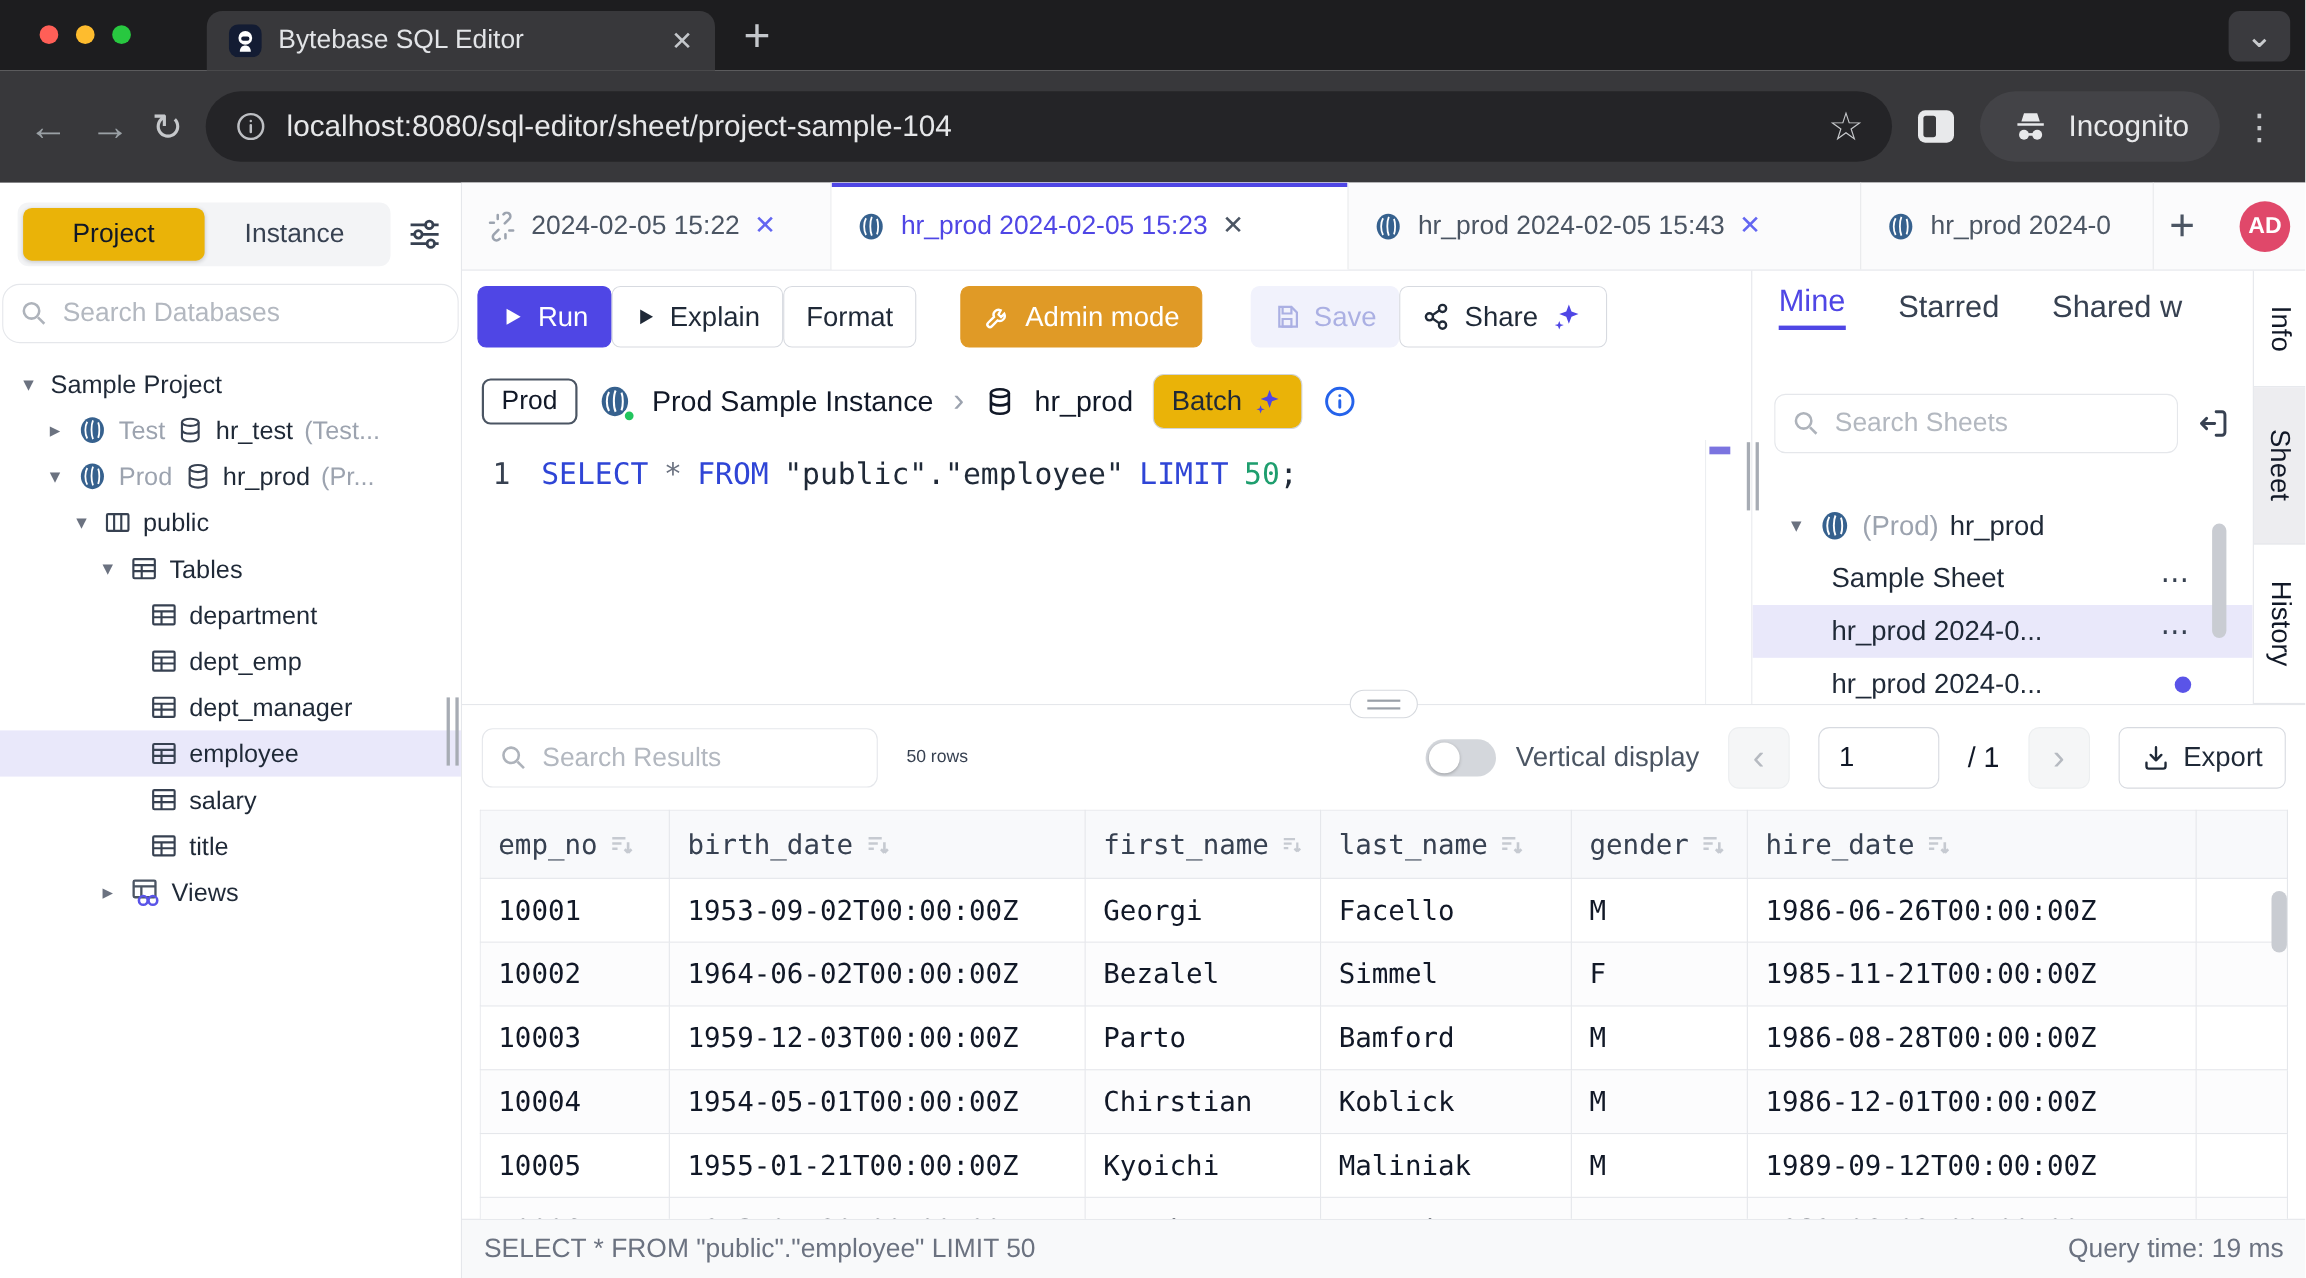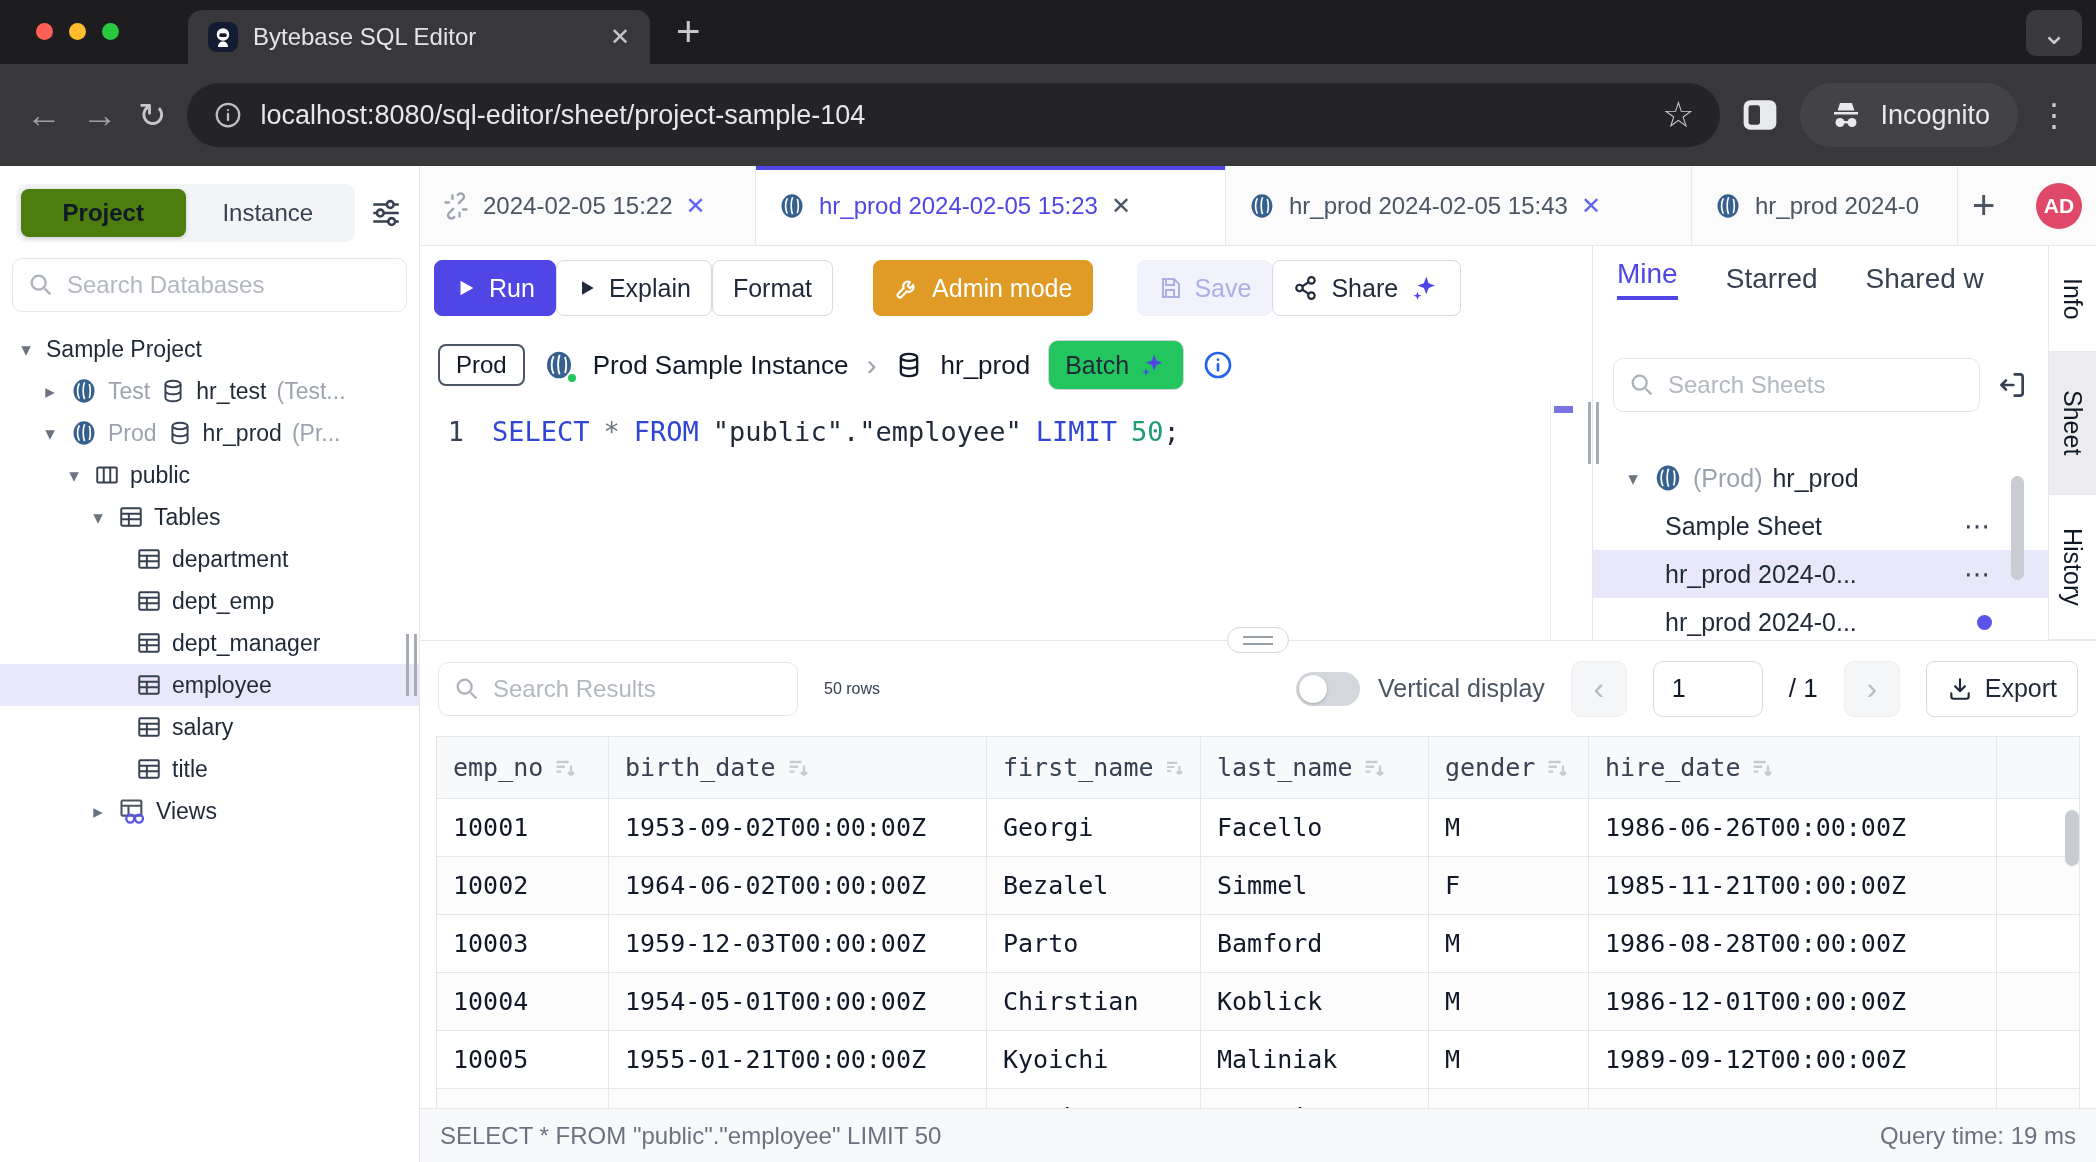--- a/index.html
+++ b/index.html
@@ -30,24 +30,24 @@
 
   
   .app { display:flex; height:996px; }
   .sidebar { width:420px; border-right:1px solid #e5e7eb; position:relative; flex:none; }
   .main { flex:1; display:flex; flex-direction:column; min-width:0; }
 
   
   .segrow { display:flex; align-items:center; padding:18px 16px 12px; gap:14px; }
   .seg { background:#f3f4f6; border-radius:10px; padding:5px; display:flex; flex:1; }
   .segitem { flex:1; text-align:center; padding:10px 0; font-size:24px; color:#374151; border-radius:8px; }
-  .segitem.active { background:#4d7c0f; box-shadow:0 1px 4px rgba(0,0,0,.18); color:#111827; font-weight:700; }
+  .segitem.active { background:#eab308; box-shadow:0 1px 4px rgba(0,0,0,.18); color:#111827; font-weight:400; }
   .sb-search, .sh-search, .rs-search { height:54px; border:1px solid #e5e7eb; border-radius:10px; display:flex;
       align-items:center; padding:0 14px; gap:12px; background:#fff; }
-  .sb-search { margin:4px 12px 16px; }
+  .sb-search { margin:4px 2px 16px;border-radius:16px; }
   .sb-search input, .sh-search input, .rs-search input { border:0; outline:0; font-size:24px; color:#374151;
       width:100%; font-family:"Liberation Sans",sans-serif; background:transparent; }
   ::placeholder { color:#b3b8c0; }
   .tree { font-size:23px; color:#1f2937; }
   .trow { display:flex; align-items:center; height:42px; gap:10px; padding-left:var(--ind,16px); }
   .trow.selected { background:#e9e8fa; }
   .caret { color:#6b7280; font-size:19px; width:20px; text-align:center; flex:none; }
   .dim { color:#9ca3af; }
   .icw { display:inline-flex; flex:none; position:relative; }
   .greendot { position:absolute; right:-3px; bottom:-3px; width:12px; height:12px; border-radius:50%;
@@ -73,21 +73,21 @@
   .qtoolbar { height:84px; display:flex; align-items:center; padding:0 14px;text-align:right; }
   .btn { height:56px; border-radius:8px; display:flex; align-items:center; gap:12px; padding:0 20px;
          font-size:25px; border:1px solid #d7dae0; background:#fff; color:#1f2937; white-space:nowrap; }
   .btn.run { background:#4f46e5; border-color:#4f46e5; color:#fff; }
   .btn.admin { background:#e09a26; border-color:#e09a26; color:#fff; margin-left:40px; }
   .btn.save { background:#f1f2fc; border-color:#f1f2fc; color:#abb0e3;margin-left:44px; }
   .crumb { height:70px; display:flex; align-items:center; gap:18px; padding:0 18px; font-size:26px; color:#111827; }
   .envbadge { border:2px solid #4b5563; border-radius:8px; padding:5px 16px; font-size:24px; color:#111827; }
   .sep { color:#9ca3af; font-size:30px; }
   .batchbtn { height:50px; border:1px solid #d1d5db; border-radius:10px; display:flex; align-items:center;
-              gap:10px; padding:0 16px; font-size:25px; color:#1f2937; background:#22c55e; }
+              gap:10px; padding:0 16px; font-size:25px; color:#1f2937; background:#eab308; }
   .code { flex:1; position:relative; font-family:"DejaVu Sans Mono",monospace; font-size:27px; background:#fff; }
   .codeline { display:flex; padding-top:16px; align-items:baseline; }
   .ln { width:72px; text-align:right; color:#374151; padding-right:28px; flex:none; }
   .toks { display:flex; gap:14px; }
   .kw { color:#2f45d6; } .op { color:#6b7280; } .idt { color:#1f2937; } .num { color:#1e9e6e; } .pln { color:#1f2937; }
   .ruler { position:absolute; top:0; right:16px; width:26px; bottom:0; border-left:1px solid #eceef1; }
   .rulermark { position:absolute; top:6px; left:3px; right:3px; height:7px; background:#7b74e0; }
   .ed-resize { position:absolute; right:-7px; top:156px; height:62px; display:flex; gap:5px; z-index:5; }
 
   

